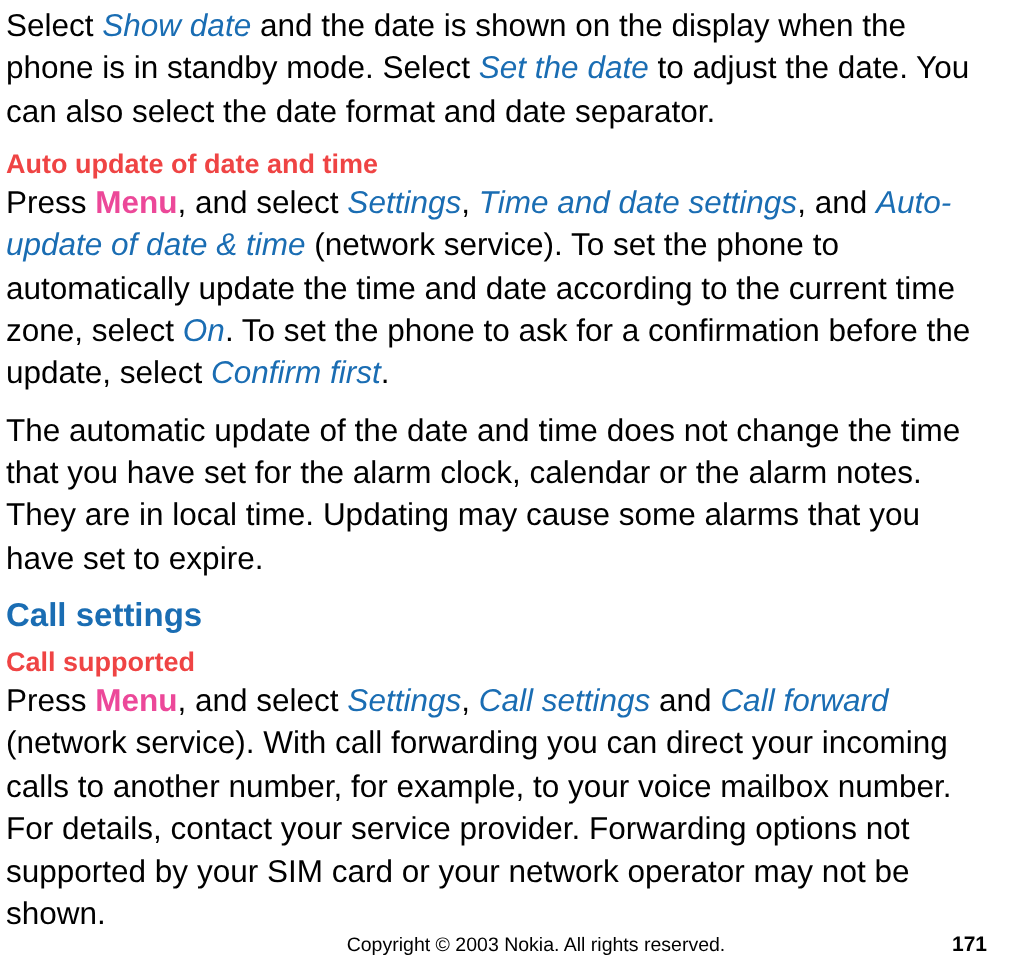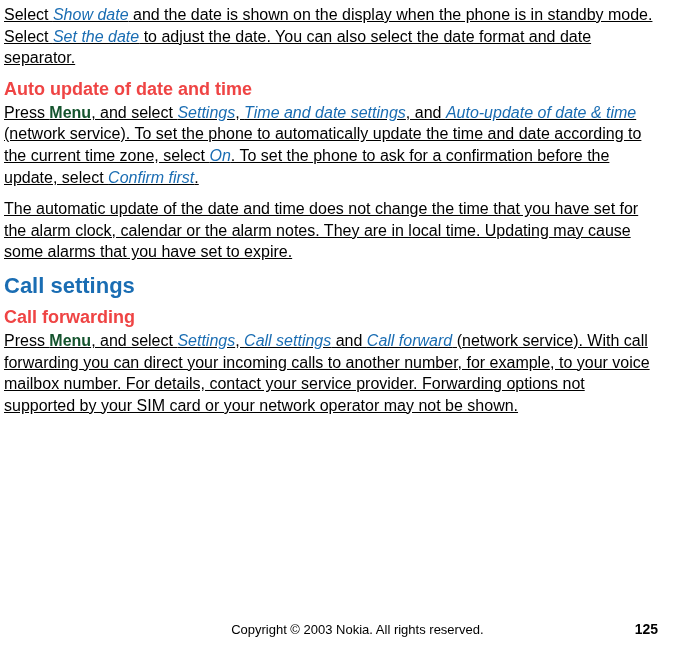--- a/index.html
+++ b/index.html
@@ -9,32 +9,31 @@
     background: #fff;
     width: 674px;
     height: 649px;
     overflow: hidden;
     position: relative;
   }
   .page {
     padding: 4px 20px 0 4px;
   }
   .body-text {
-    font-size: 16px;
+    font-size: 21px;
     line-height: 1.35;
     color: #000;
     margin: 0 0 10px 0;
-    text-decoration: underline;
   }
   .ui-term {
     color: #1a6db3;
     font-style: italic;
   }
   .menu-term {
-    color: #14532d;
+    color: #ec4899;
     font-weight: bold;
     font-style: normal;
   }
   .h3 {
     color: #ef4444;
     font-weight: bold;
     font-size: 18px;
     margin: 8px 0 2px 0;
   }
   .h2 {
@@ -77,26 +76,26 @@
   <div class="h3">Auto update of date and time</div>
 
   <p class="body-text">
     <span>Press </span><span class="menu-term">Menu</span><span>, and select </span><span class="ui-term">Settings</span><span>, </span><span class="ui-term">Time and date settings</span><span>, and </span><span class="ui-term">Auto-update of date &amp; time</span><span> (network service). To set the phone to automatically update the time and date according to the current time zone, select </span><span class="ui-term">On</span><span>. To set the phone to ask for a confirmation before the update, select </span><span class="ui-term">Confirm first</span><span>.</span>
   </p>
 
   <p class="body-text">The automatic update of the date and time does not change the time that you have set for the alarm clock, calendar or the alarm notes. They are in local time. Updating may cause some alarms that you have set to expire.</p>
 
   <div class="h2">Call settings</div>
 
-  <div class="h3">Call forwarding</div>
+  <div class="h3">Call supported</div>
 
   <p class="body-text">
     <span>Press </span><span class="menu-term">Menu</span><span>, and select </span><span class="ui-term">Settings</span><span>, </span><span class="ui-term">Call settings</span><span> and </span><span class="ui-term">Call forward</span><span> (network service). With call forwarding you can direct your incoming calls to another number, for example, to your voice mailbox number. For details, contact your service provider. Forwarding options not supported by your SIM card or your network operator may not be shown.</span>
   </p>
 
 
 </div>
 
 <div class="footer">
   <span style="width:40px"></span>
   <span class="copyright">Copyright © 2003 Nokia. All rights reserved.</span>
-  <span class="pagenum">125</span>
+  <span class="pagenum">171</span>
 </div>
 
 </body></html>

